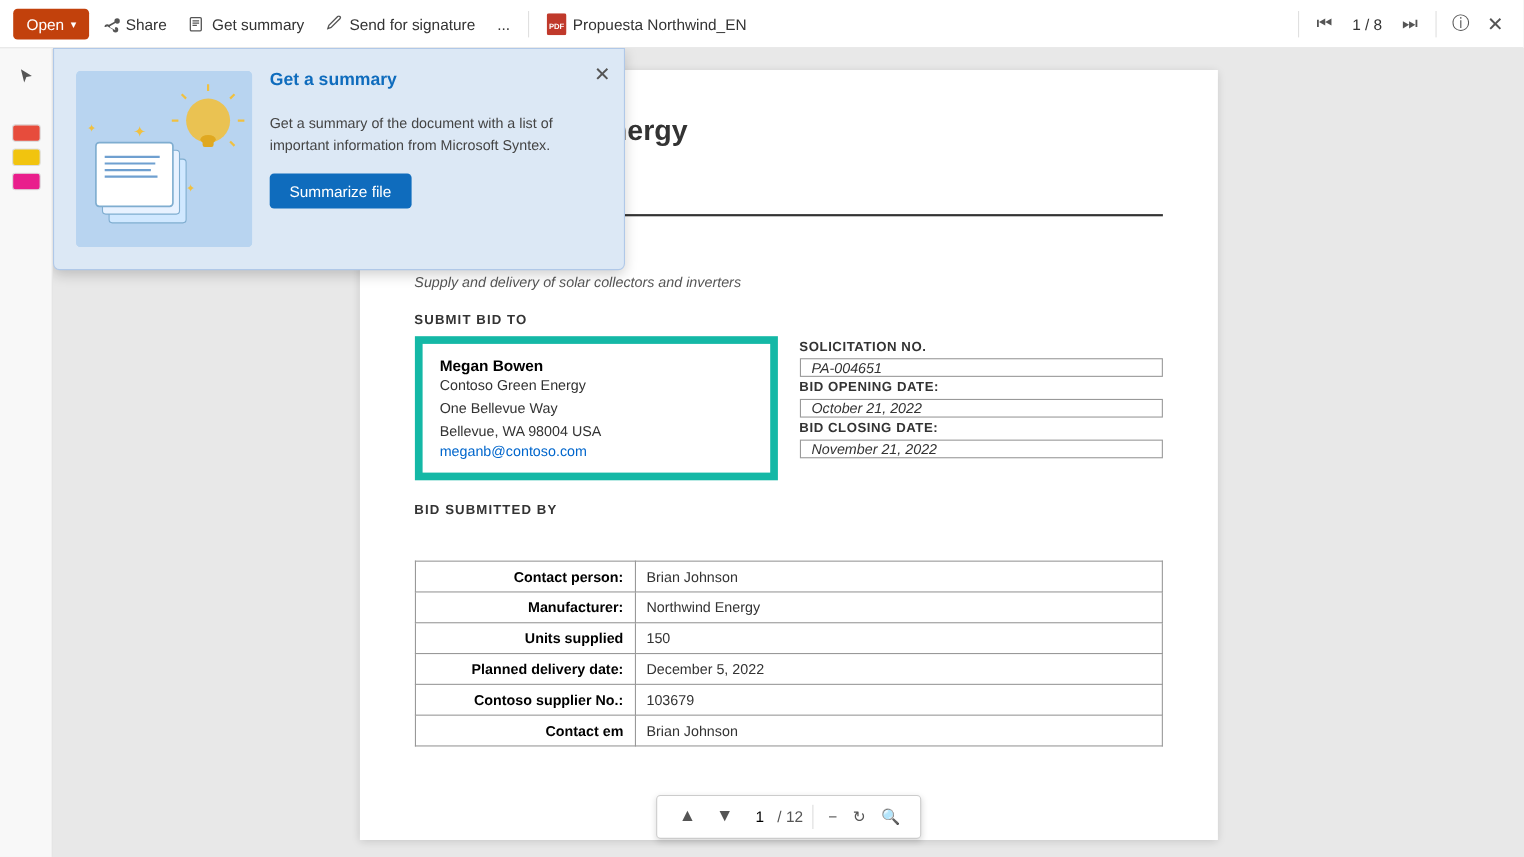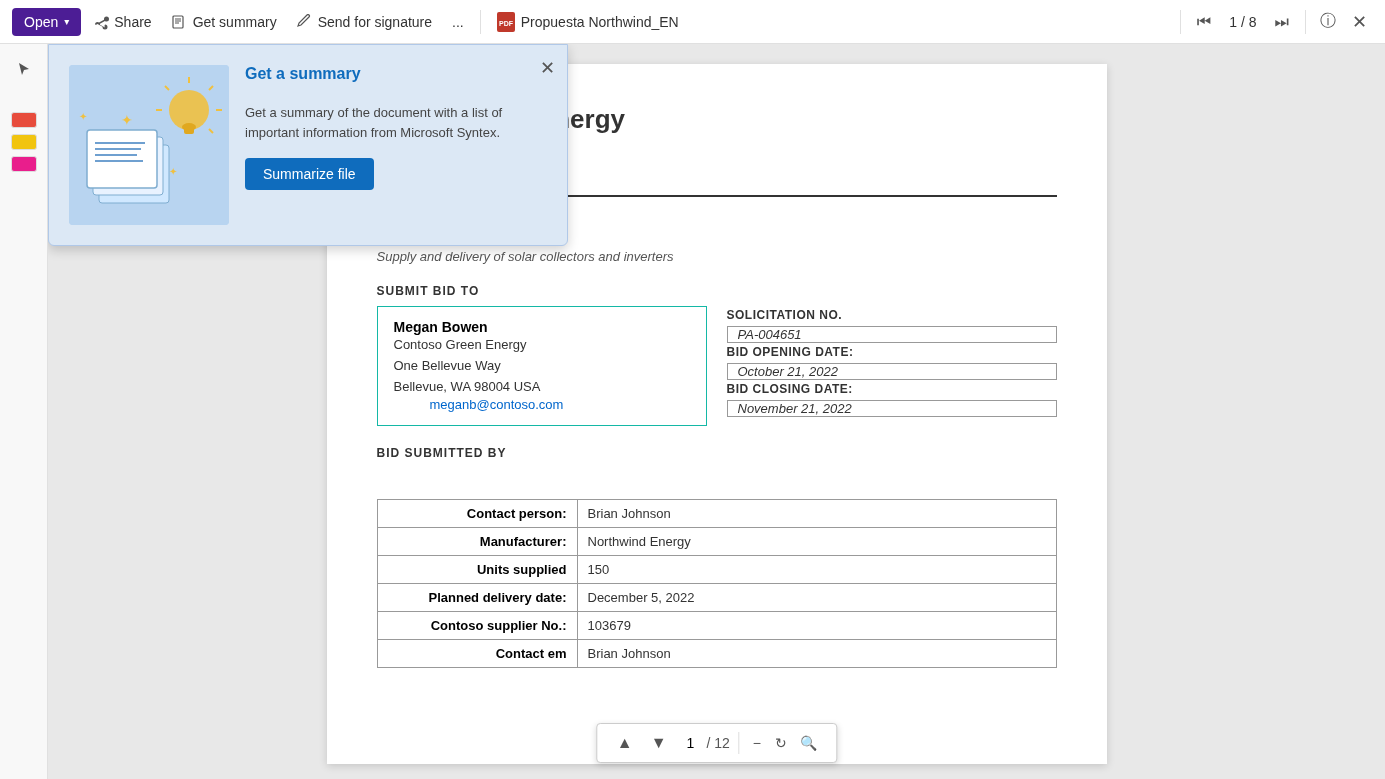--- a/index.html
+++ b/index.html
@@ -4,21 +4,21 @@
   <style>
     * { box-sizing: border-box; margin: 0; padding: 0; }
     body { font-family: 'Segoe UI', Arial, sans-serif; background: #f3f3f3; width: 1385px; height: 779px; overflow: hidden; display: flex; flex-direction: column; }
 
     
     .toolbar {
       display: flex; align-items: center; background: #fff; border-bottom: 1px solid #e0e0e0;
       padding: 0 12px; height: 44px; flex-shrink: 0; gap: 4px;
     }
     .toolbar-open-btn {
-      background: #4c1d95; color: #fff; border: none; border-radius: 4px;
+      background: #c2410c; color: #fff; border: none; border-radius: 4px;
       padding: 6px 12px; font-size: 14px; cursor: pointer; display: flex; align-items: center; gap: 6px;
     }
     .toolbar-open-btn .chevron { font-size: 10px; }
     .toolbar-btn {
       background: none; border: none; cursor: pointer; display: flex; align-items: center; gap: 5px;
       padding: 6px 8px; font-size: 14px; color: #333; border-radius: 4px;
     }
     .toolbar-separator { width: 1px; height: 24px; background: #e0e0e0; margin: 0 4px; }
     .toolbar-filename { display: flex; align-items: center; gap: 6px; font-size: 14px; color: #333; margin-left: 8px; }
     .toolbar-filename svg { color: #c0392b; }
@@ -55,24 +55,24 @@
       box-shadow: 0 2px 8px rgba(0,0,0,0.15);
     }
     .doc-header { margin-bottom: 20px; }
     .doc-company-name { font-size: 26px; font-weight: bold; color: #333; }
     .doc-address { font-size: 14px; color: #555; margin-top: 4px; }
     .doc-divider { border: none; border-top: 2px solid #333; margin: 12px 0; }
     .doc-title { font-size: 28px; font-weight: 400; color: #333; margin: 16px 0 4px 0; }
     .doc-subtitle { font-style: italic; font-size: 13px; color: #555; margin-bottom: 20px; }
     .section-label { font-size: 12px; font-weight: bold; letter-spacing: 1px; color: #333; margin-bottom: 8px; text-transform: uppercase; }
     .bid-to-grid { display: grid; grid-template-columns: 1fr 1fr; gap: 20px; margin-bottom: 20px; }
-    .submit-box { border: 1px solid #14b8a6; padding: 12px 16px; min-height: 120px; }
+    .submit-box { border: 7px solid #14b8a6; padding: 12px 16px; min-height: 120px; }
     .submit-name { font-weight: bold; font-size: 14px; }
     .submit-text { font-size: 13px; color: #333; line-height: 1.6; }
-    .submit-email { font-size: 13px; color: #0066cc; margin-left: 36px; }
+    .submit-email { font-size: 13px; color: #0066cc; }
     .solicitation-box { }
     .field-label { font-size: 12px; font-weight: bold; color: #333; margin-bottom: 4px; margin-top: 2px; text-transform: uppercase; letter-spacing: 0.5px; }
     .field-value { border: 1px solid #999; padding: 0 10px; font-style: italic; font-size: 13px; color: #333; }
     .bid-submitted-section { margin-top: 20px; }
     .submitted-table { width: 100%; border-collapse: collapse; font-size: 13px; margin-top: 39px; }
     .submitted-table td { border: 1px solid #999; padding: 6px 10px; }
     .submitted-table .td-label { font-weight: bold; text-align: right; width: 200px; background: #fff; }
     .submitted-table .td-value { color: #333; }
 
     

